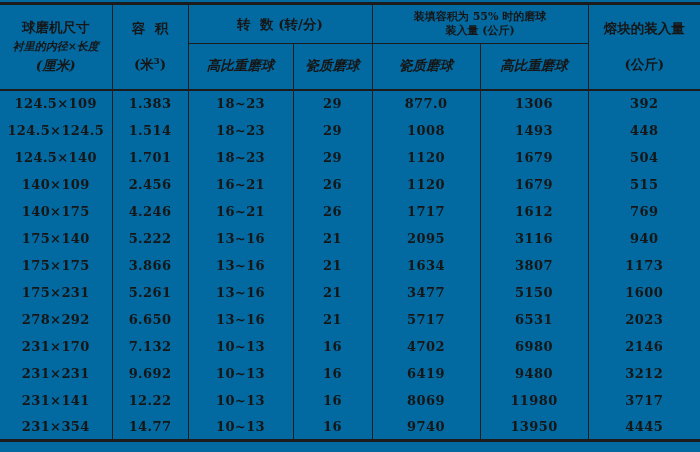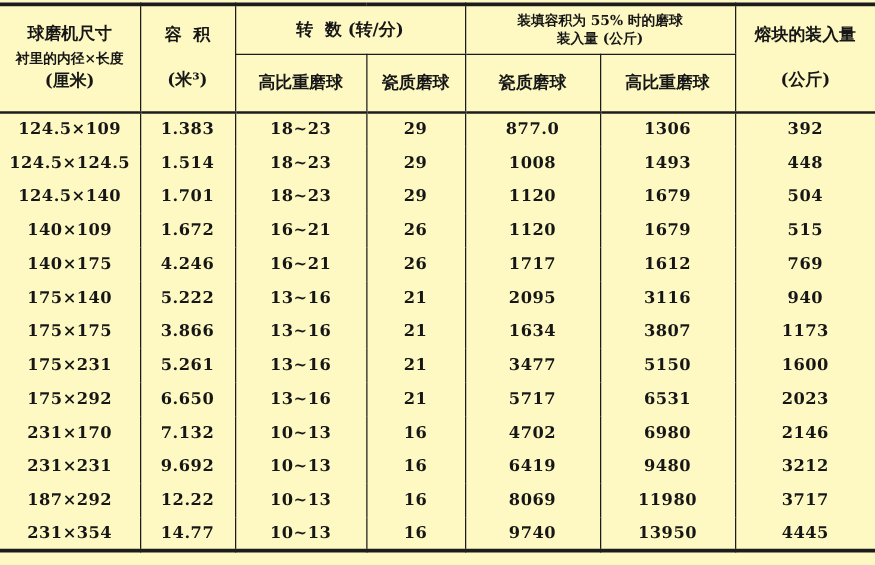--- a/index.html
+++ b/index.html
@@ -4,21 +4,21 @@
 <style>
   html, body {
     margin: 0;
     padding: 0;
     background: #f4f2ed;
   }
   .sheet {
     position: relative;
     width: 700px;
     height: 452px;
-    background: #fef9c3;
+    background: #0369a1;
     overflow: hidden;
     font-family: "DejaVu Serif", "Liberation Serif", serif;
     color: #161616;
     box-sizing: border-box;
     padding-top: 2px;
   }
   table.mill {
     width: 700px;
     border-collapse: collapse;
     table-layout: fixed;
@@ -35,28 +35,28 @@
   }
   
   .vline { border-left: 1.5px solid #1c1c1c; }
   
   th.group { border-bottom: 1.5px solid #1c1c1c; }
   
   thead tr.subs th,
   thead th.tall { border-bottom: 2.5px solid #1c1c1c; }
 
   thead tr.groups { height: 40px; }
-  thead tr.subs   { height: 46px; }
+  thead tr.subs   { height: 46px; font-style: italic; }
   tbody tr        { height: 27px; }
 
   thead th { font-size: 13.5px; }
   thead th .ln { white-space: pre; line-height: 1.45; }
   thead th .ln.small { font-size: 11px; }
   th.tall .ln + .ln { margin-top: 16px; }
-  th.size-head .ln + .ln { margin-top: 1px; }
+  th.size-head .ln + .ln { margin-top: 1px; font-style: italic; }
   th.group .ln { line-height: 1.25; }
 
   tbody td {
     font-size: 13px;
     letter-spacing: 0.4px;
   }
 </style>
 </head>
 <body>
 
@@ -124,21 +124,21 @@
           <td>124.5×140</td>
           <td class="vline">1.701</td>
           <td class="vline">18~23</td>
           <td class="vline">29</td>
           <td class="vline">1120</td>
           <td class="vline">1679</td>
           <td class="vline">504</td>
         </tr>
         <tr>
           <td>140×109</td>
-          <td class="vline">1.672</td>
+          <td class="vline">2.456</td>
           <td class="vline">16~21</td>
           <td class="vline">26</td>
           <td class="vline">1120</td>
           <td class="vline">1679</td>
           <td class="vline">515</td>
         </tr>
         <tr>
           <td>140×175</td>
           <td class="vline">4.246</td>
           <td class="vline">16~21</td>
@@ -168,21 +168,21 @@
         <tr>
           <td>175×231</td>
           <td class="vline">5.261</td>
           <td class="vline">13~16</td>
           <td class="vline">21</td>
           <td class="vline">3477</td>
           <td class="vline">5150</td>
           <td class="vline">1600</td>
         </tr>
         <tr>
-          <td>175×292</td>
+          <td>278×292</td>
           <td class="vline">6.650</td>
           <td class="vline">13~16</td>
           <td class="vline">21</td>
           <td class="vline">5717</td>
           <td class="vline">6531</td>
           <td class="vline">2023</td>
         </tr>
         <tr>
           <td>231×170</td>
           <td class="vline">7.132</td>
@@ -195,21 +195,21 @@
         <tr>
           <td>231×231</td>
           <td class="vline">9.692</td>
           <td class="vline">10~13</td>
           <td class="vline">16</td>
           <td class="vline">6419</td>
           <td class="vline">9480</td>
           <td class="vline">3212</td>
         </tr>
         <tr>
-          <td>187×292</td>
+          <td>231×141</td>
           <td class="vline">12.22</td>
           <td class="vline">10~13</td>
           <td class="vline">16</td>
           <td class="vline">8069</td>
           <td class="vline">11980</td>
           <td class="vline">3717</td>
         </tr>
         <tr>
           <td>231×354</td>
           <td class="vline">14.77</td>

